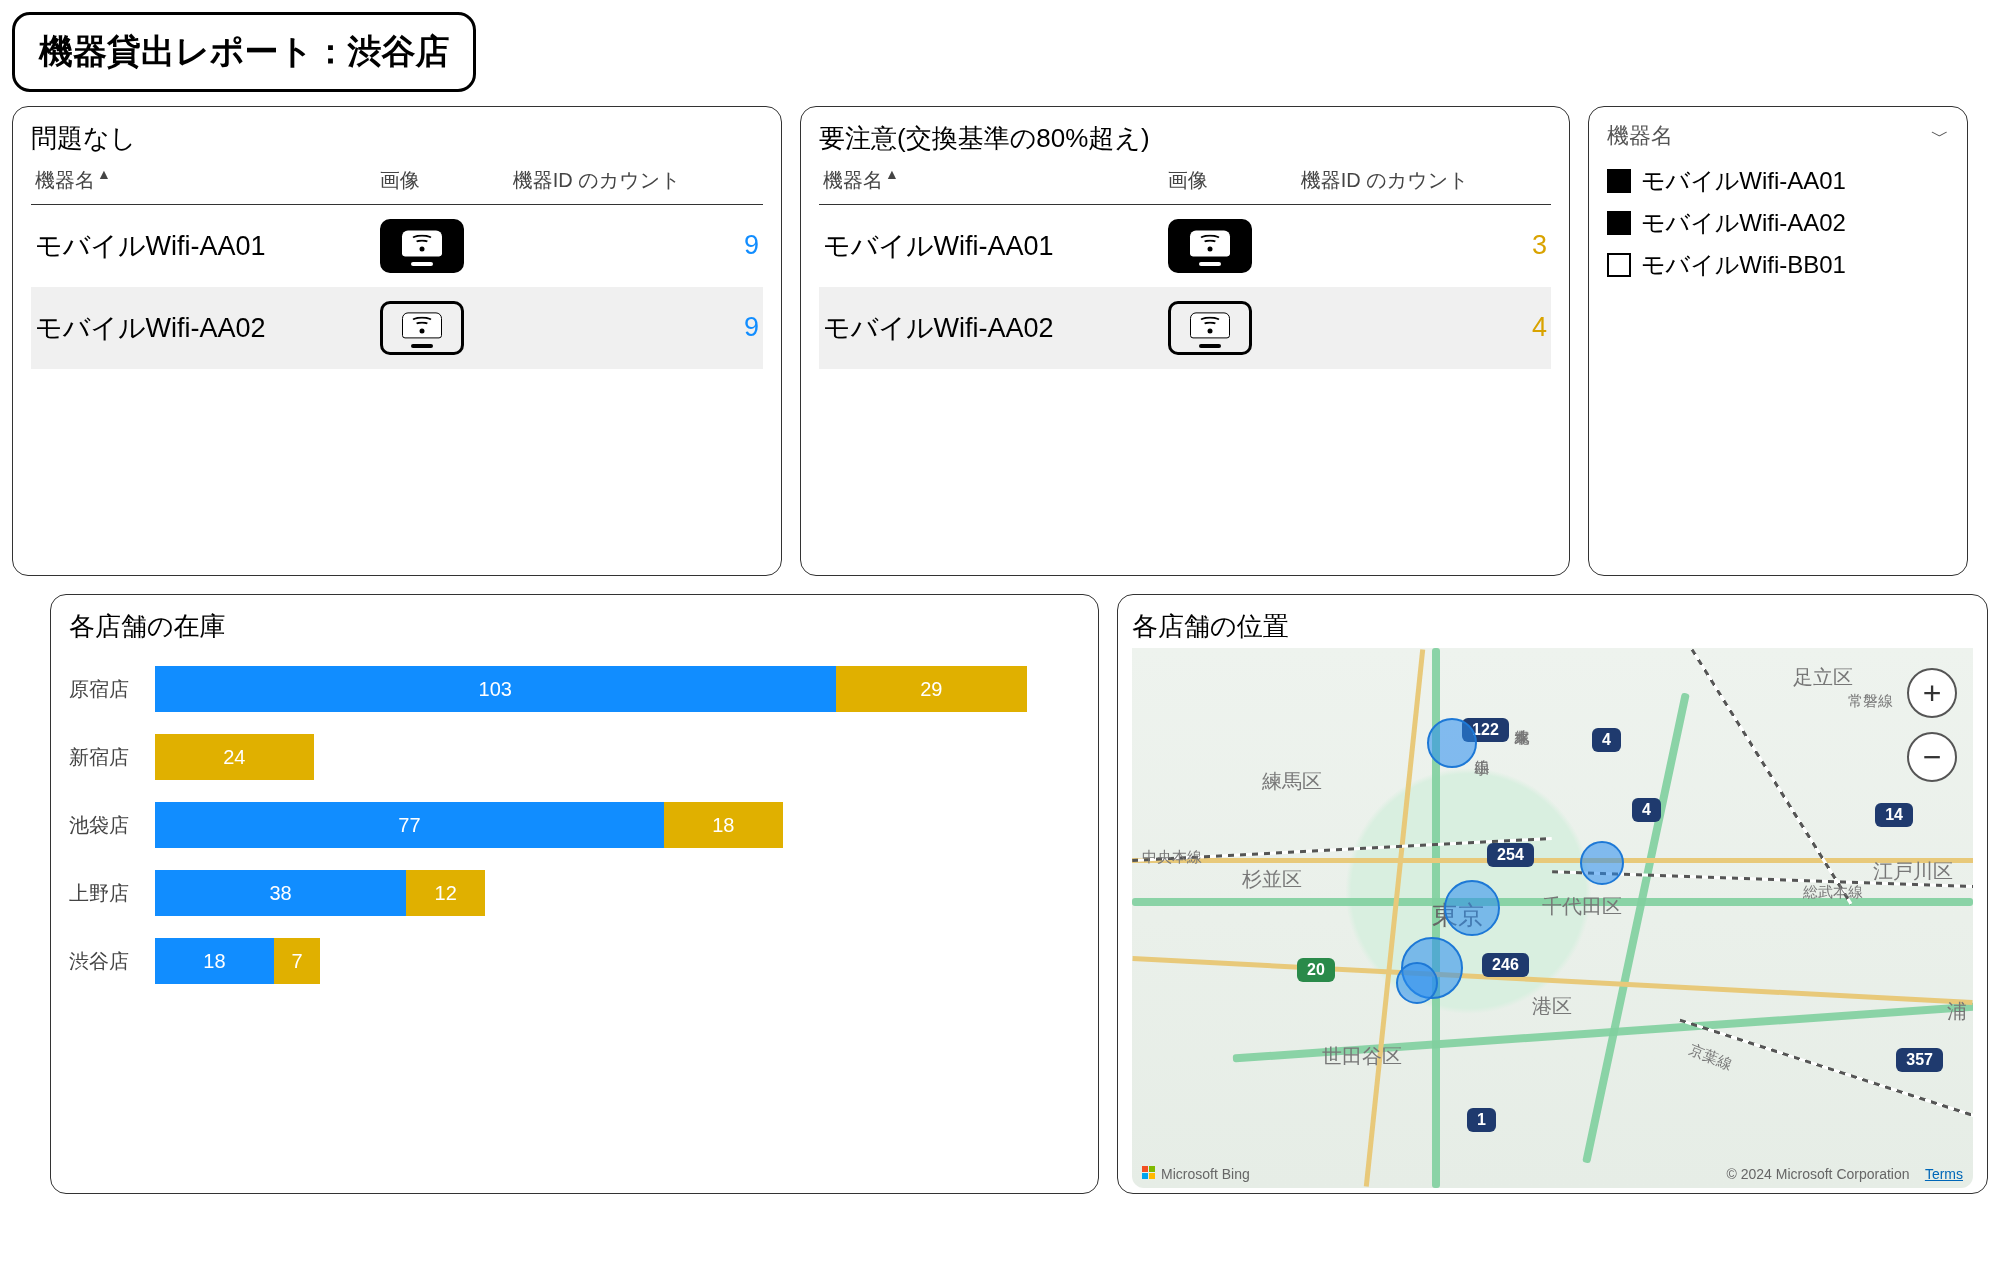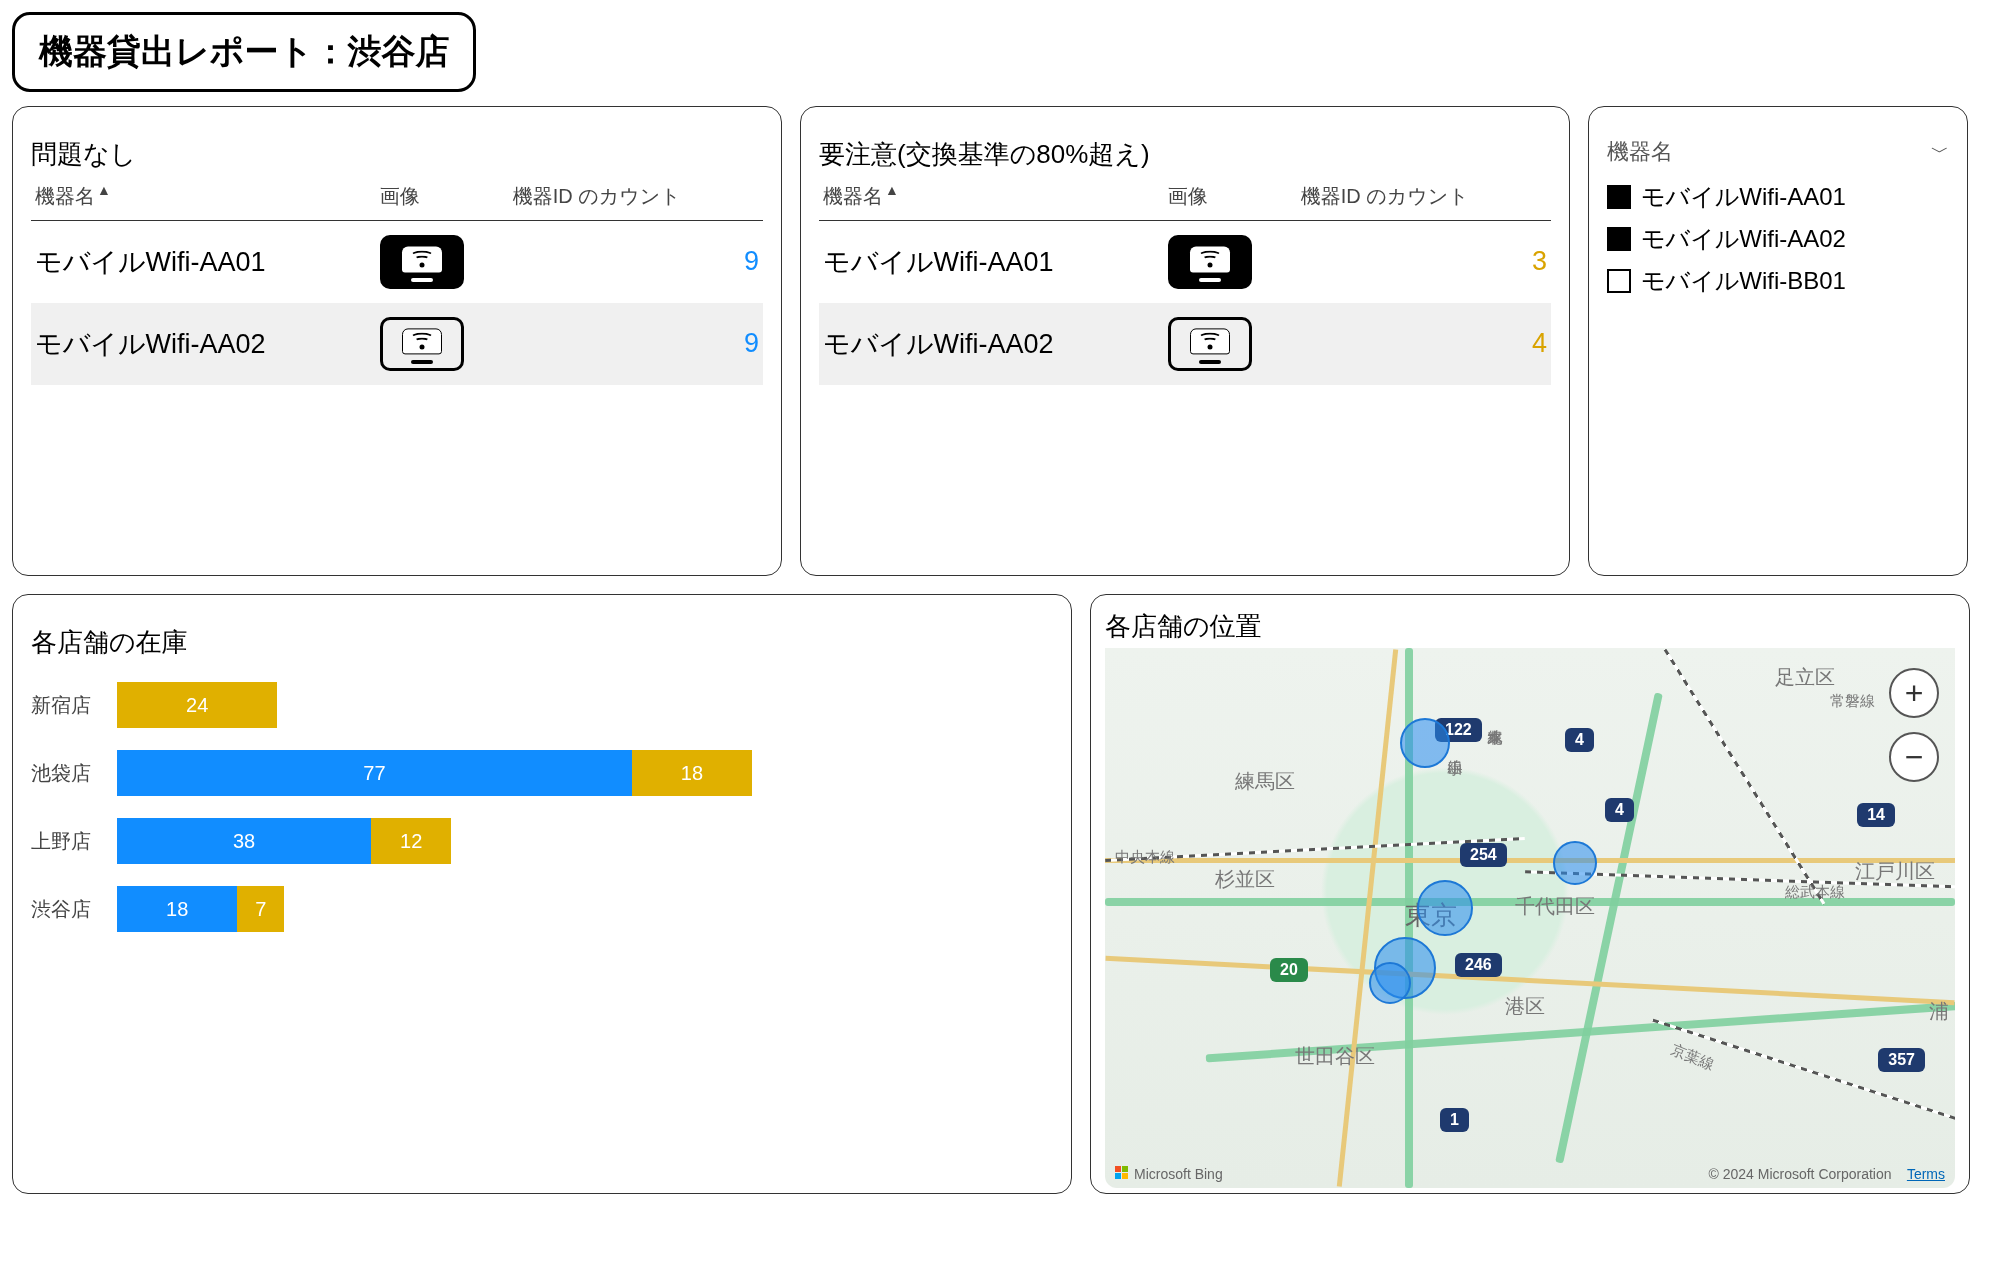--- a/index.html
+++ b/index.html
@@ -14,21 +14,21 @@
     border-radius: 18px;
     padding: 14px 24px;
     display: inline-block;
     margin-bottom: 14px;
   }
   .title-box h1 { font-size: 34px; font-weight: 700; }
   .row { display: flex; gap: 18px; }
   .card {
     border: 1.5px solid #333;
     border-radius: 16px;
-    padding: 30px 18px;
+    padding: 14px 18px;
     background: #fff;
   }
   .card-title { font-size: 26px; margin-bottom: 4px; }
   
   .tbl { width: 100%; border-collapse: collapse; }
   .tbl th {
     text-align: left;
     font-weight: 400;
     font-size: 20px;
     color: #444;
@@ -232,25 +232,32 @@
       <span>モバイルWifi-AA02</span>
     </div>
     <div class="slicer-item">
       <span class="chk"></span>
       <span>モバイルWifi-BB01</span>
     </div>
   </div>
 </div>
 
 
-<div class="row" style="margin-top:18px;">
+<div class="row" style="margin-top:18px;margin-left:38px;">
 
   <div class="card" style="width:1060px; height:600px;">
     <div class="card-title">各店舗の在庫</div>
     <div class="barchart" id="barchart">
+        <div class="bar-row">
+          <div class="bar-label">原宿店</div>
+          <div class="bar-track">
+            <div class="seg blue" style="width: 73.5714%;">103</div>
+            <div class="seg yellow" style="width: 20.7143%;">29</div>
+          </div>
+        </div>
         <div class="bar-row">
           <div class="bar-label">新宿店</div>
           <div class="bar-track">
             <div class="seg yellow" style="width: 17.1429%;">24</div>
           </div>
         </div>
         <div class="bar-row">
           <div class="bar-label">池袋店</div>
           <div class="bar-track">
             <div class="seg blue" style="width: 55%;">77</div>

